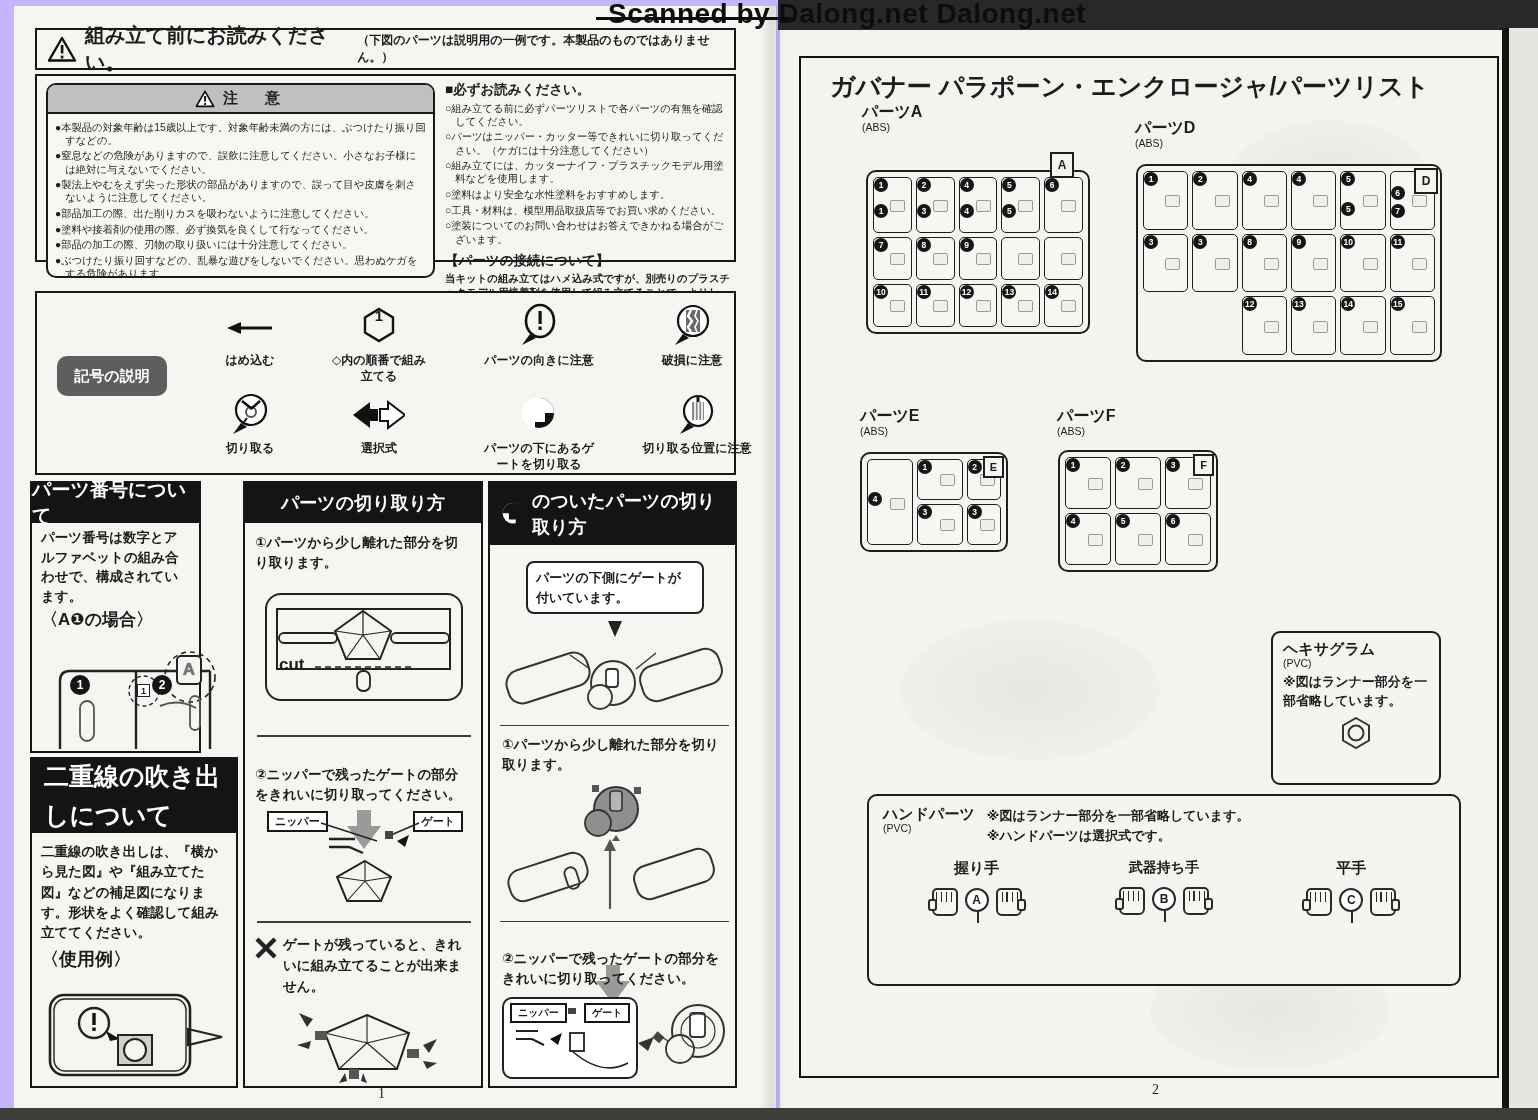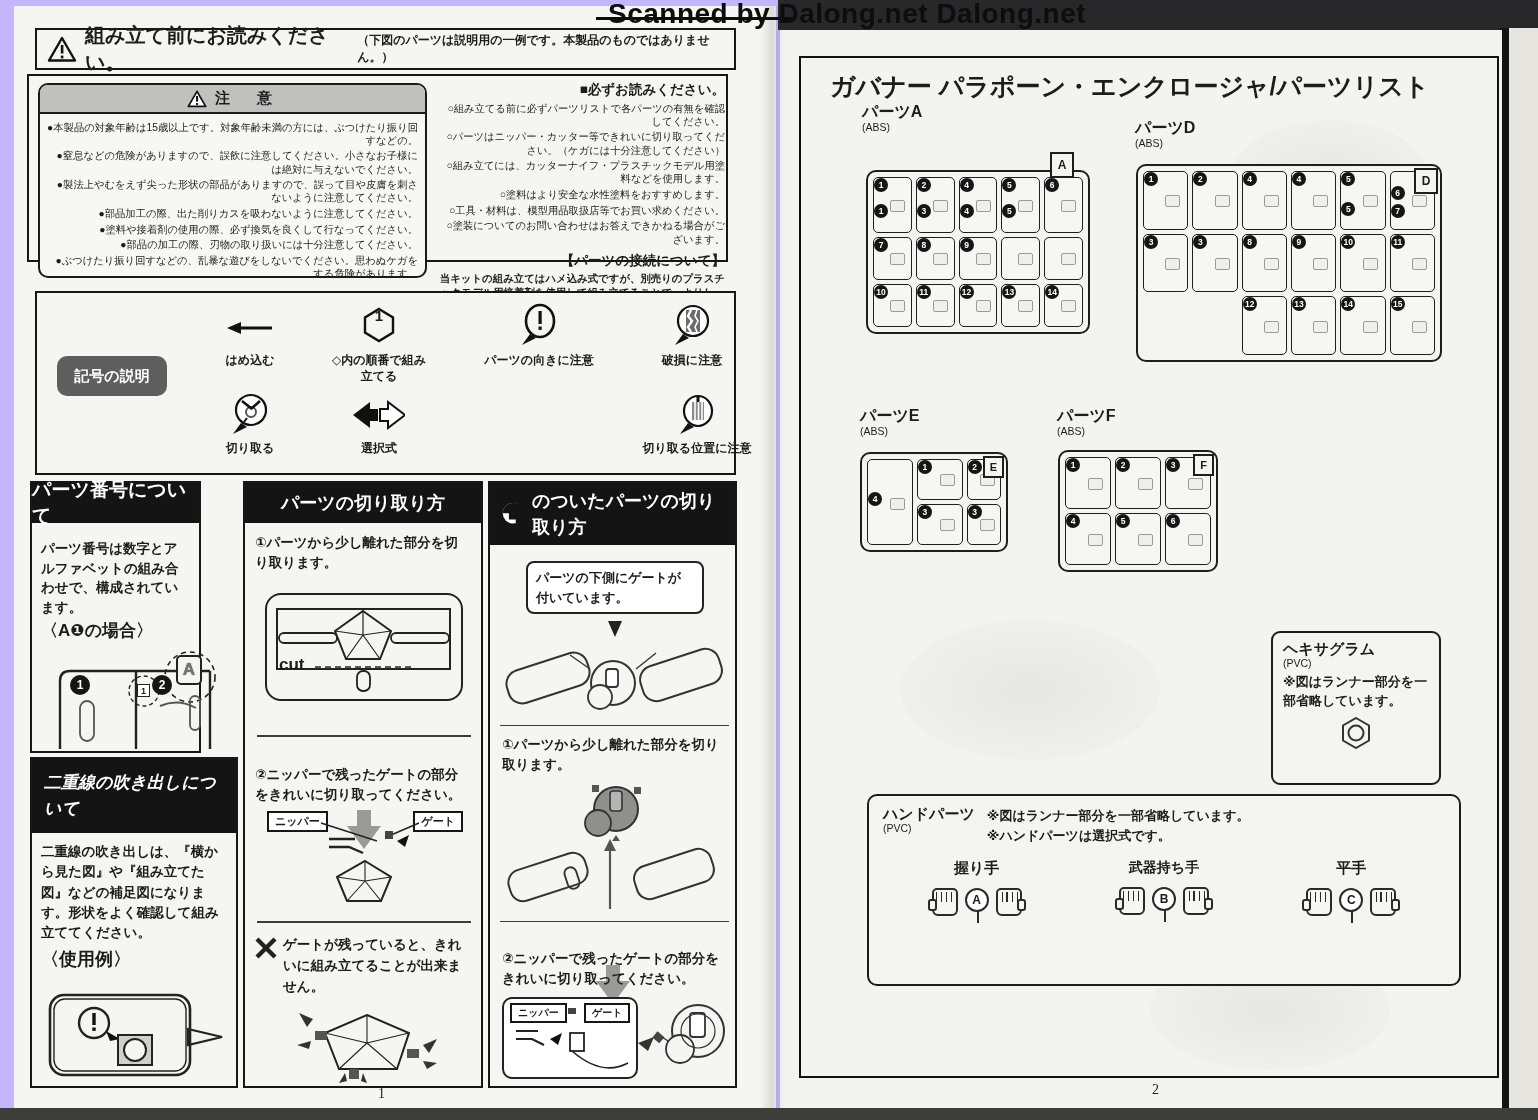--- a/index.html
+++ b/index.html
@@ -68,21 +68,21 @@
       <svg width="30" height="27" viewBox="0 0 30 27">
           <polygon points="15,2 28,24.5 2,24.5" fill="none" stroke="#111" stroke-width="2.4" stroke-linejoin="round"></polygon>
           <rect x="13.8" y="9" width="2.6" height="8.5" fill="#111"></rect>
           <rect x="13.8" y="19.6" width="2.6" height="2.8" fill="#111"></rect>
         </svg>
     </span>
     <span class="b" style="font-size:20px;">組み立て前にお読みください。</span>
     <span style="font-size:12px;font-weight:bold;margin-left:4px;">（下図のパーツは説明用の一例です。本製品のものではありません。）</span>
   </div>
 
-  <div class="abs bx" style="left:27px;top:74px;width:701px;height:188px;text-align:right;">
+  <div class="abs bx" style="left:35px;top:74px;width:701px;height:188px;">
 
     <div class="abs" style="left:9px;top:7px;width:389px;height:195px;border:2.5px solid #1a1a1a;border-radius:10px;overflow:hidden;background:#f7f7f3;">
       <div style="height:27px;background:#c0c0be;border-bottom:2px solid #1a1a1a;display:flex;align-items:center;justify-content:center;gap:8px;">
         <span style="display:inline-flex;">
           <svg width="20" height="18" viewBox="0 0 30 27">
               <polygon points="15,2 28,24.5 2,24.5" fill="#fff" stroke="#111" stroke-width="2.6" stroke-linejoin="round"></polygon>
               <rect x="13.6" y="9" width="3" height="8.5" fill="#111"></rect>
               <rect x="13.6" y="19.6" width="3" height="2.8" fill="#111"></rect>
             </svg>
         </span>
@@ -176,59 +176,69 @@
     </div>
     <div class="abs sym" style="left:282px;top:100px;width:120px;">
       <span style="height:44px;display:flex;align-items:center;">
         <svg width="52" height="30" viewBox="0 0 52 30">
             <polygon points="0,15 17,2 17,9 25,9 25,21 17,21 17,28" fill="#111"></polygon>
             <polygon points="52,15 35,2 35,9 27,9 27,21 35,21 35,28" fill="#fff" stroke="#111" stroke-width="2"></polygon>
           </svg>
       </span>
       <span class="symcap">選択式</span>
     </div>
+    <div class="abs sym" style="left:432px;top:100px;width:140px;">
+      <span style="height:44px;display:flex;align-items:center;">
+        <svg width="36" height="38" viewBox="0 0 36 38">
+            <circle cx="18" cy="17" r="15" fill="#111"></circle>
+            <path d="M18 2 A15 15 0 0 1 33 17 L24 17 L24 26 L14 26 L14 32 A15 15 0 0 1 18 2 Z" fill="#fff"></path>
+            <rect x="15" y="6" width="7" height="7" fill="#fff"></rect>
+          </svg>
+      </span>
+      <span class="symcap" style="width:120px;">パーツの下にあるゲートを切り取る</span>
+    </div>
     <div class="abs sym" style="left:600px;top:100px;width:120px;">
       <span style="height:44px;display:flex;align-items:center;">
         <svg width="40" height="42" viewBox="0 0 40 42">
             <ellipse cx="21" cy="17" rx="14" ry="15" fill="#fff" stroke="#111" stroke-width="2.2"></ellipse>
             <rect x="15" y="8" width="12" height="18" fill="#8a8a8a"></rect>
             <line x1="18" y1="8" x2="18" y2="26" stroke="#fff" stroke-width="1.6"></line>
             <line x1="21.5" y1="8" x2="21.5" y2="26" stroke="#fff" stroke-width="1.6"></line>
             <line x1="25" y1="8" x2="25" y2="26" stroke="#fff" stroke-width="1.6"></line>
             <rect x="19.5" y="2" width="3" height="6" fill="#111"></rect>
             <polygon points="11,29 3,40 17,33" fill="#111"></polygon>
           </svg>
       </span>
       <span class="symcap">切り取る位置に注意</span>
     </div>
   </div>
 
   <div class="abs bx" style="left:30px;top:481px;width:171px;height:272px;">
     <div class="blackhead" style="height:40px;font-size:19px;justify-content:center;">パーツ番号について</div>
-    <div style="padding:16px 9px 2px;font-size:13.5px;font-weight:bold;line-height:1.45;">パーツ番号は数字とアルファベットの組み合わせで、構成されています。</div>
+    <div style="padding:5px 9px 2px;font-size:13.5px;font-weight:bold;line-height:1.45;">パーツ番号は数字とアルファベットの組み合わせで、構成されています。</div>
     <div class="b" style="font-size:17px;padding:0 9px;">〈A❶の場合〉</div>
     <div class="abs" style="left:8px;top:168px;width:192px;height:98px;">
       <svg width="192" height="98" viewBox="0 0 192 98">
         <path d="M20,30 q0,-10 10,-10 h140" fill="none" stroke="#222" stroke-width="2.4"></path>
         <path d="M20,30 v68 M96,20 v78 M170,20 v78" fill="none" stroke="#222" stroke-width="2.4"></path>
         <circle cx="150" cy="26" r="25" fill="none" stroke="#222" stroke-width="1.6" stroke-dasharray="5 4"></circle>
         <circle cx="104" cy="40" r="15" fill="none" stroke="#222" stroke-width="1.4" stroke-dasharray="4 3"></circle>
         <rect x="40" y="50" width="14" height="40" rx="7" fill="none" stroke="#555" stroke-width="1.8"></rect>
         <path d="M120,55 q18,-8 36,2" fill="none" stroke="#555" stroke-width="2"></path>
         <rect x="150" y="45" width="10" height="34" rx="5" fill="none" stroke="#555" stroke-width="1.8"></rect>
       </svg>
       <span class="abs" style="left:136px;top:4px;width:26px;height:30px;border:2px solid #222;border-radius:5px;background:#f5f5f1;display:flex;align-items:center;justify-content:center;font-weight:bold;font-size:17px;color:#777;text-shadow:0 0 1px #222;">A</span>
       <span class="badge" style="left:30px;top:24px;width:20px;height:20px;font-size:12px;">1</span>
       <span class="badge" style="left:112px;top:24px;width:20px;height:20px;font-size:12px;">2</span>
       <span class="abs" style="left:97px;top:33px;width:13px;height:13px;border:1.6px solid #222;background:#fff;font-size:9px;font-weight:bold;display:flex;align-items:center;justify-content:center;">1</span>
     </div>
   </div>
 
   <div class="abs bx" style="left:30px;top:757px;width:208px;height:331px;">
-    <div class="blackhead" style="height:74px;font-size:17px;padding:0 12px;line-height:1.55;font-style:italic;">二重線の吹き出しについて</div>
+    <div class="blackhead" style="height:74px;font-size:25px;padding:0 12px;line-height:1.55;">二重線の吹き出しについて</div>
     <div style="padding:9px 9px 2px;font-size:13.5px;font-weight:bold;line-height:1.5;">二重線の吹き出しは、『横から見た図』や『組み立てた図』などの補足図になります。形状をよく確認して組み立ててください。</div>
     <div class="b" style="font-size:18px;padding:2px 9px;">〈使用例〉</div>
     <div class="abs" style="left:14px;top:232px;width:180px;height:88px;">
       <svg width="180" height="88" viewBox="0 0 180 88">
         <rect x="4" y="4" width="140" height="80" rx="14" fill="none" stroke="#222" stroke-width="2.6"></rect>
         <rect x="8" y="8" width="132" height="72" rx="11" fill="none" stroke="#222" stroke-width="1.4"></rect>
         <polygon points="142,38 176,46 142,54" fill="none" stroke="#222" stroke-width="2.2"></polygon>
         <circle cx="48" cy="32" r="15" fill="none" stroke="#222" stroke-width="2.4"></circle>
         <rect x="46.3" y="22" width="3.4" height="12" fill="#111"></rect>
           <rect x="46.3" y="36.5" width="3.4" height="3.4" fill="#111"></rect>

